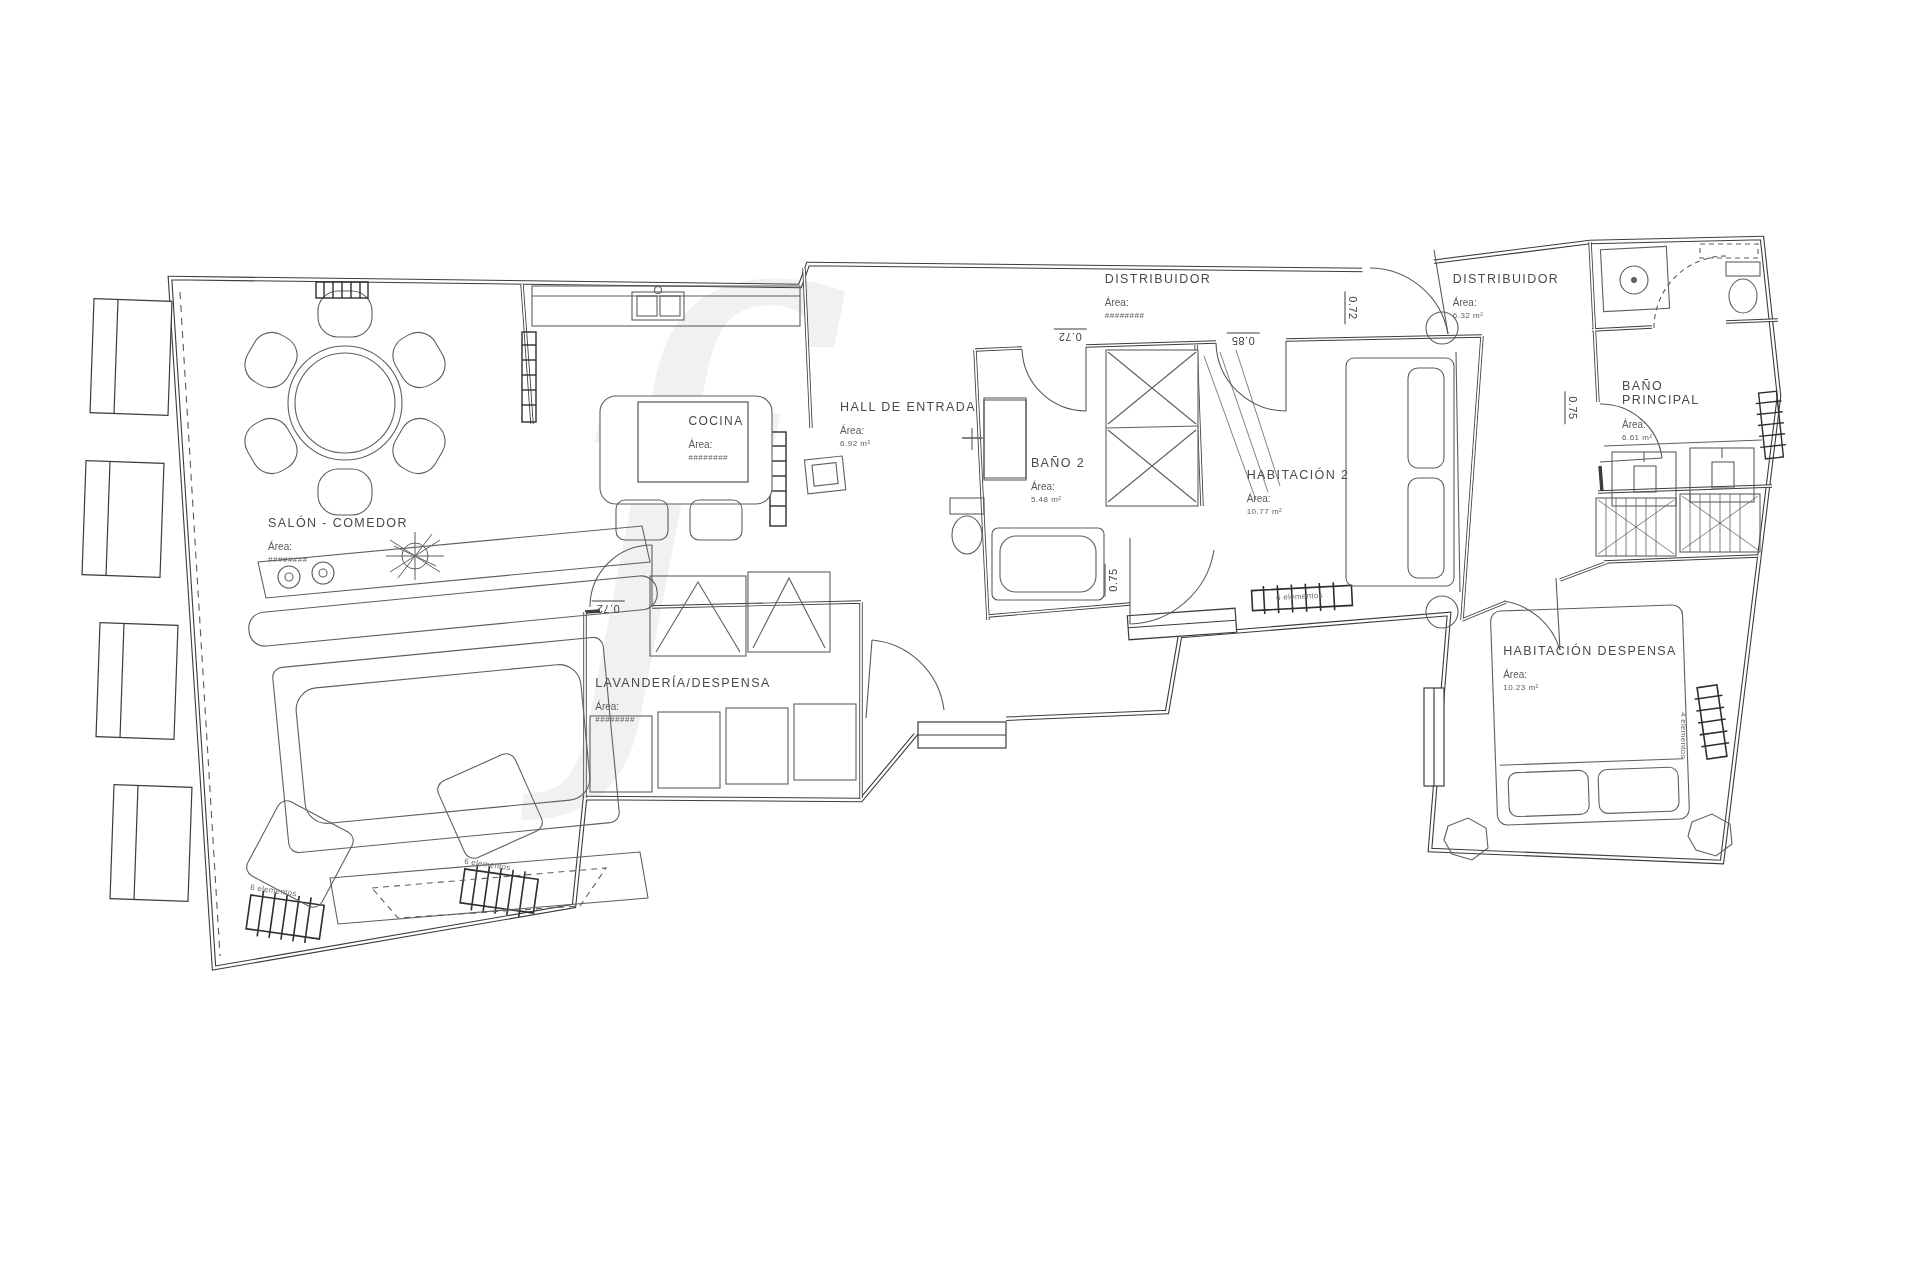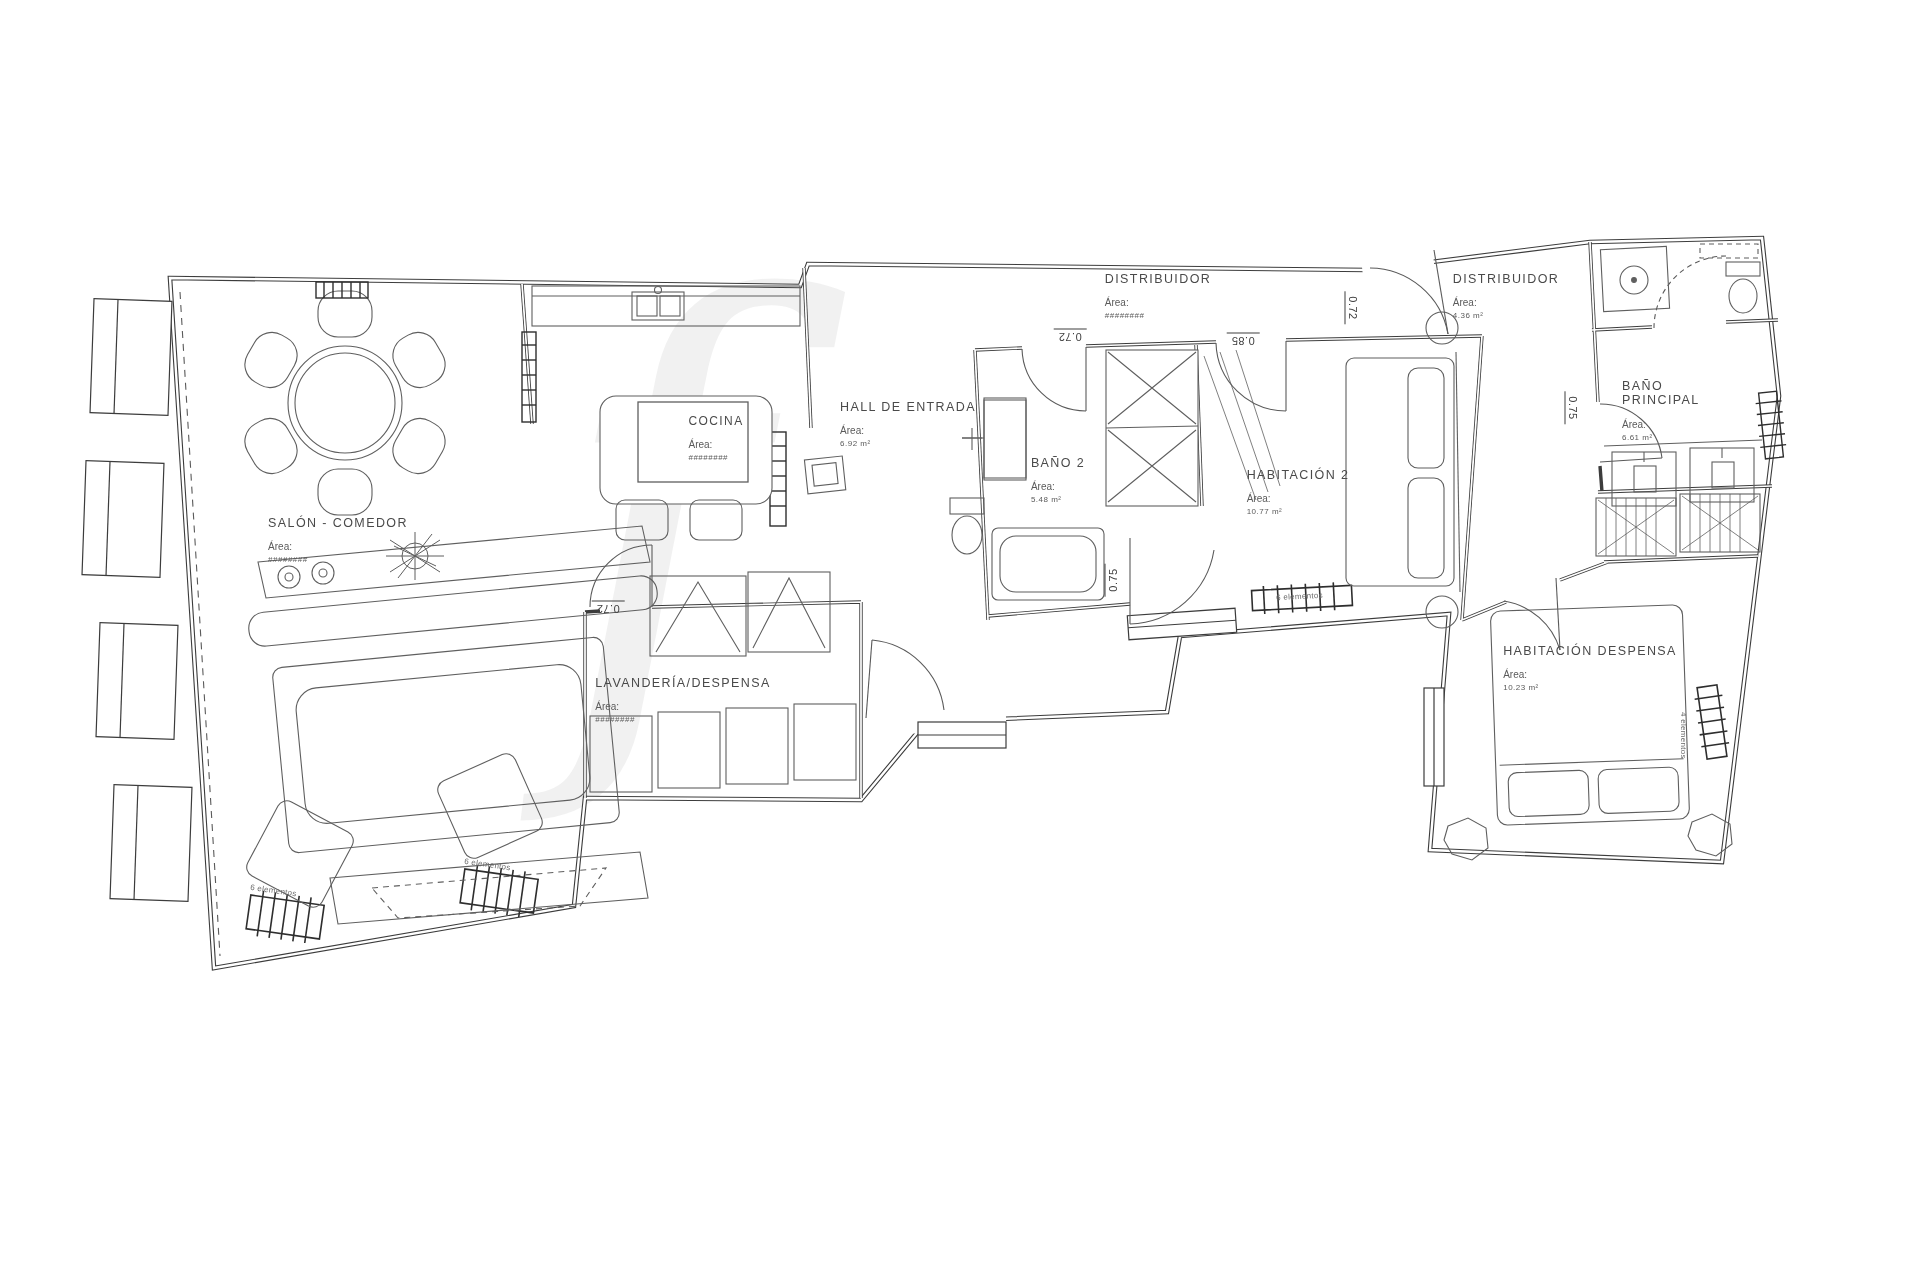--- a/index.html
+++ b/index.html
@@ -371,21 +371,21 @@
     <div class="v">5.48 m²</div>
   </div>
   <div class="lbl" style="left:1158px;top:296px">
     <div class="n">DISTRIBUIDOR</div>
     <div class="a">Área:</div>
     <div class="v">########</div>
   </div>
   <div class="lbl" style="left:1506px;top:296px">
     <div class="n">DISTRIBUIDOR</div>
     <div class="a">Área:</div>
-    <div class="v">4.36 m²</div>
+    <div class="v">6.32 m²</div>
   </div>
   <div class="lbl" style="left:1298px;top:492px">
     <div class="n">HABITACIÓN 2</div>
     <div class="a">Área:</div>
     <div class="v">10.77 m²</div>
   </div>
   <div class="lbl wrap" style="left:1682px;top:404px">
     <div class="n">BAÑO PRINCIPAL</div>
     <div class="a">Área:</div>
     <div class="v">6.61 m²</div>

